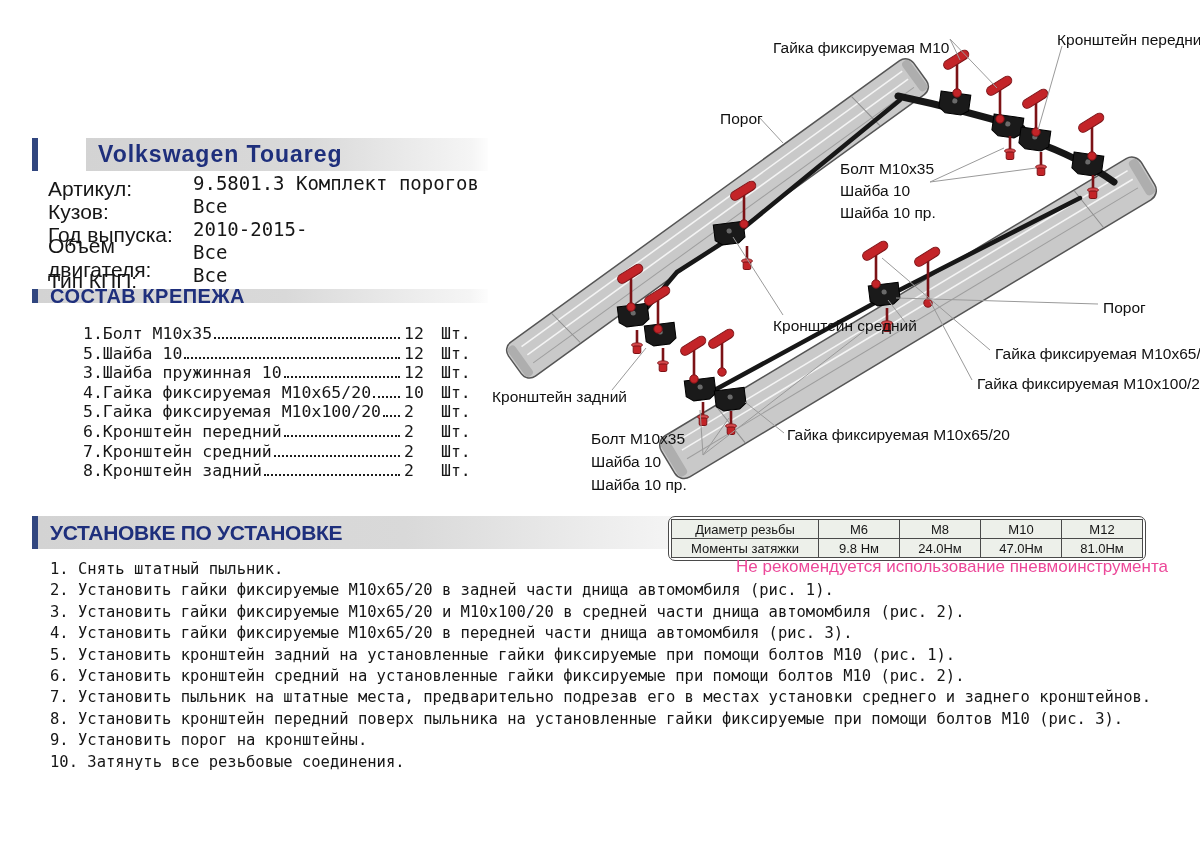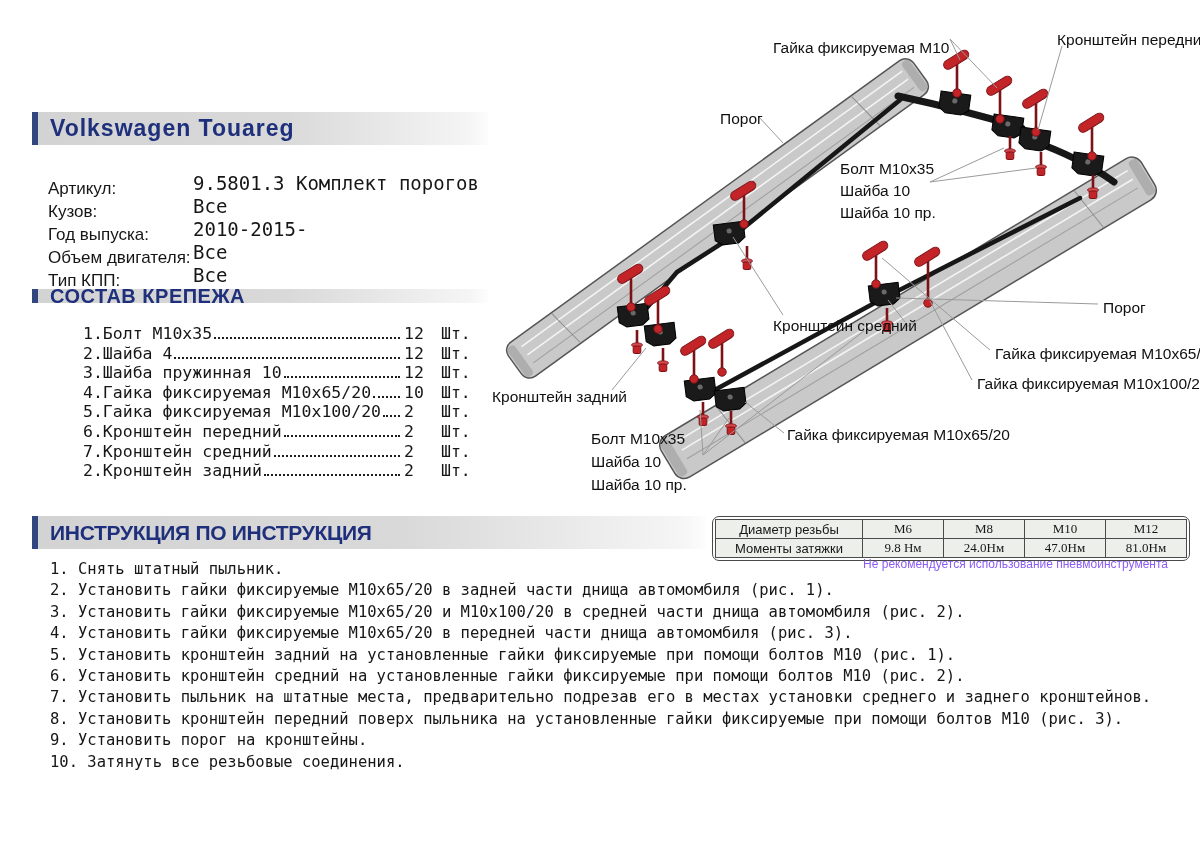--- a/index.html
+++ b/index.html
@@ -12,49 +12,49 @@
   .sec-hdr{display:flex;align-items:stretch;}
   .sec-hdr .vbar{width:6px;background:#31467f;flex:none;}
   .sec-hdr .band{flex:1;display:flex;align-items:center;padding-left:12px;
     background:linear-gradient(to right,#d3d3d3 0%,#d9d9d9 55%,#f5f5f5 96%,#fdfdfd 100%);}
   .sec-hdr .band span{color:#1e2f7c;font-weight:bold;white-space:nowrap;}
   #title-hdr .band span{font-size:23px;letter-spacing:1px;}
   #parts-hdr .band span{font-size:20px;letter-spacing:.5px;}
   #instr-hdr .band span{font-size:21px;letter-spacing:-.3px;}
   
   .spec-row{display:flex;height:23.2px;align-items:center;}
-  .spec-row .lbl{width:145px;flex:none;font-size:17px;margin-top:12px;}
+  .spec-row .lbl{width:145px;flex:none;font-size:21px;margin-top:12px;}
   .spec-row .val{font-family:"DejaVu Sans Mono",monospace;font-size:19px;white-space:nowrap;}
   
   .part-row{display:flex;align-items:baseline;height:19.6px;
     font-family:"DejaVu Sans Mono",monospace;font-size:16.5px;white-space:nowrap;}
   .part-row .leader{flex:1;border-bottom:2.2px dotted #1c1c1c;margin:0 4px 3px 2px;min-width:8px;}
   .part-row .qty{width:26px;flex:none;}
   .part-row .unit{width:40px;flex:none;padding-left:11px;}
   
   .step{font-family:"DejaVu Sans Mono",monospace;font-size:15.5px;line-height:21.4px;white-space:nowrap;}
   
   #torque-wrap{border:1.5px solid #4a4a4a;border-radius:7px;padding:2px;background:#fff;}
   #torque{border-collapse:collapse;}
   #torque td{border:1px solid #4a4a4a;background:#edf0ea;font-size:13px;
     text-align:center;height:16px;padding:1px 4px;white-space:nowrap;}
   #torque td.c0{width:138px;}
-  #torque td.cn{width:72px;font-family:Liberation Serif, serif;}
-  #torque-note{font-size:12px;color:#8b5cf6;text-align:right;white-space:nowrap;}
+  #torque td.cn{width:72px;}
+  #torque-note{font-size:17px;color:#ec4899;text-align:right;white-space:nowrap;}
   
   #diagram{left:490px;top:15px;width:710px;height:485px;}
   #diagram svg{position:absolute;left:0;top:0;overflow:visible;}
   .dlabel{position:absolute;font-size:15.5px;color:#101010;white-space:nowrap;line-height:18px;}
   .dlabel.multi-top div{line-height:22px;}
   .dlabel.multi-bot div{line-height:23px;}
 </style>
 </head>
 <body>
 
-<div id="title-hdr" class="abs sec-hdr" style="left:32px;top:112px;width:456px;height:33px;">
+<div id="title-hdr" class="abs sec-hdr" style="left:32px;top:138px;width:456px;height:33px;gap:48px;">
   <div class="vbar"></div>
   <div class="band">
       <span>Volkswagen Touareg</span>
     </div>
 </div>
 
 <div class="abs" style="left:48px;top:171px;width:440px;">
   <div class="spec-row">
     <span class="lbl">Артикул:</span>
     <span class="val">9.5801.3 Комплект порогов</span>
@@ -85,21 +85,21 @@
 </div>
 
 <div class="abs" style="left:48px;top:324px;width:398px;margin-left:35px;">
   <div class="part-row">
       <span>1.Болт М10х35</span>
       <span class="leader"></span>
       <span class="qty">12</span>
       <span class="unit">Шт.</span>
     </div>
   <div class="part-row">
-      <span>2.Шайба 4</span>
+      <span>5.Шайба 10</span>
       <span class="leader"></span>
       <span class="qty">12</span>
       <span class="unit">Шт.</span>
     </div>
   <div class="part-row">
       <span>3.Шайба пружинная 10</span>
       <span class="leader"></span>
       <span class="qty">12</span>
       <span class="unit">Шт.</span>
     </div>
@@ -121,35 +121,35 @@
       <span class="qty">2</span>
       <span class="unit">Шт.</span>
     </div>
   <div class="part-row">
       <span>7.Кронштейн средний</span>
       <span class="leader"></span>
       <span class="qty">2</span>
       <span class="unit">Шт.</span>
     </div>
   <div class="part-row">
-      <span>2.Кронштейн задний</span>
+      <span>8.Кронштейн задний</span>
       <span class="leader"></span>
       <span class="qty">2</span>
       <span class="unit">Шт.</span>
     </div>
 </div>
 
 <div id="instr-hdr" class="abs sec-hdr" style="left:32px;top:516px;width:674px;height:33px;">
   <div class="vbar"></div>
   <div class="band">
-      <span>ИНСТРУКЦИЯ ПО ИНСТРУКЦИЯ</span>
-    </div>
-</div>
-
-<div class="abs" style="left:712px;top:516px;" id="torque-wrap">
+      <span>УСТАНОВКЕ ПО УСТАНОВКЕ</span>
+    </div>
+</div>
+
+<div class="abs" style="left:668px;top:516px;" id="torque-wrap">
   <table id="torque">
     <tbody>
         <tr>
       <td class="c0">Диаметр резьбы</td>
       <td class="cn">М6</td>
       <td class="cn">М8</td>
       <td class="cn">М10</td>
       <td class="cn">М12</td>
     </tr>
     <tr>

